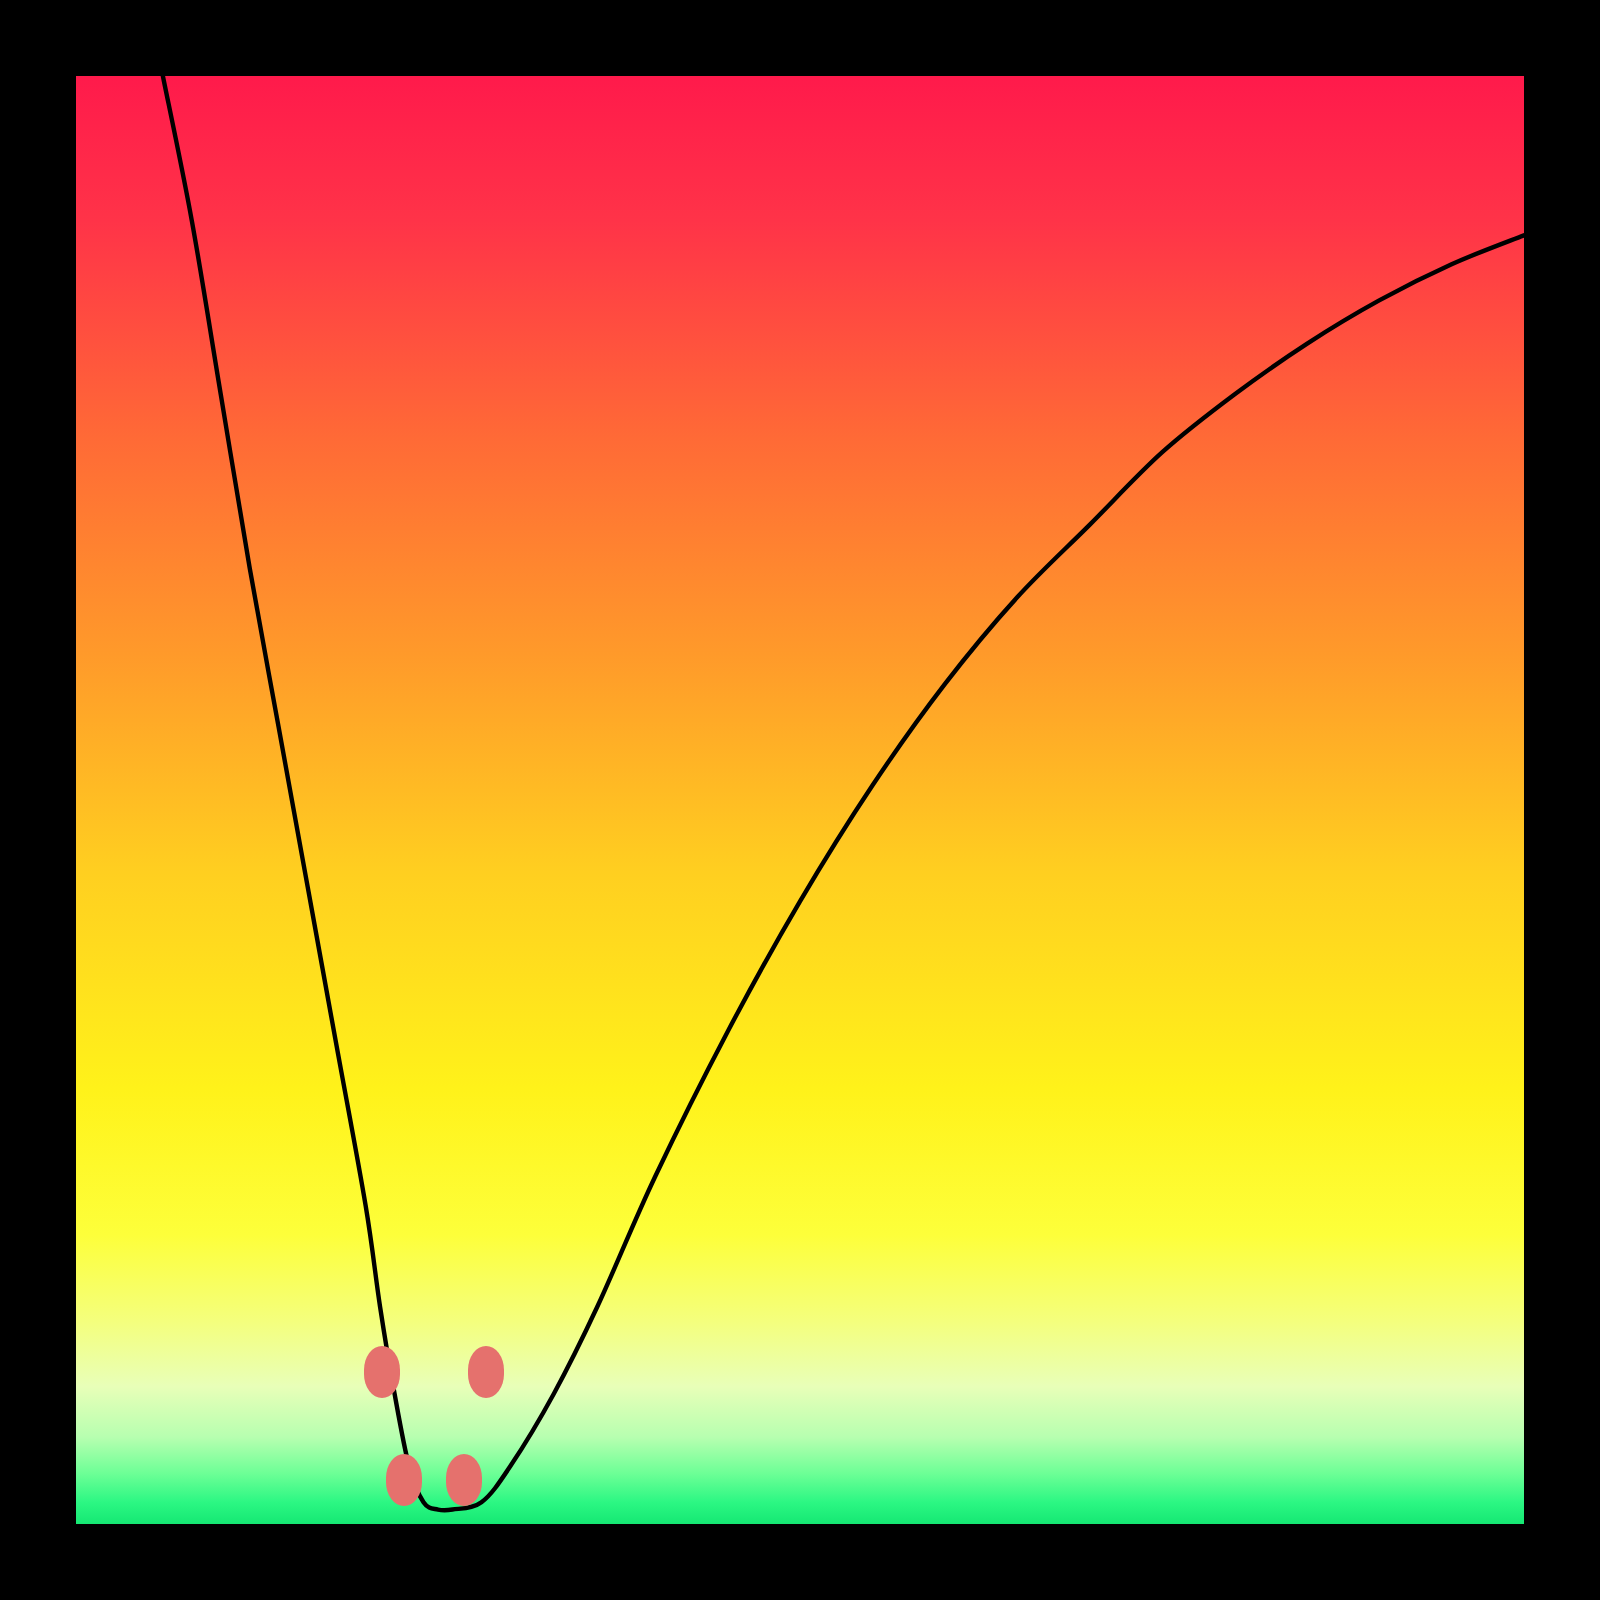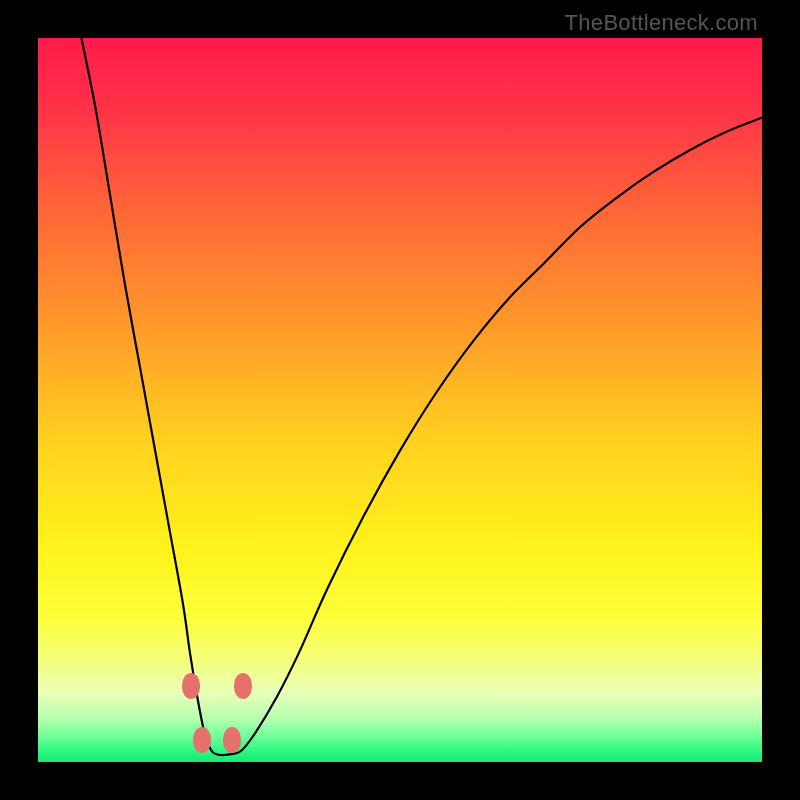--- a/index.html
+++ b/index.html
@@ -86,15 +86,14 @@
 
     <div id="markers">
         <div class="marker" style="left: 153.488px; top: 647.98px; background: rgb(229, 113, 109);"></div>
         <div class="marker" style="left: 204.892px; top: 647.98px; background: rgb(229, 113, 109);"></div>
         <div class="marker" style="left: 163.624px; top: 702.28px; background: rgb(229, 113, 109);"></div>
         <div class="marker" style="left: 194.032px; top: 702.28px; background: rgb(229, 113, 109);"></div>
       </div>
 
   </div>
 
-  <div class="watermark">TheBottleneck.com</div>
 
 </div>
 
 </body></html>

